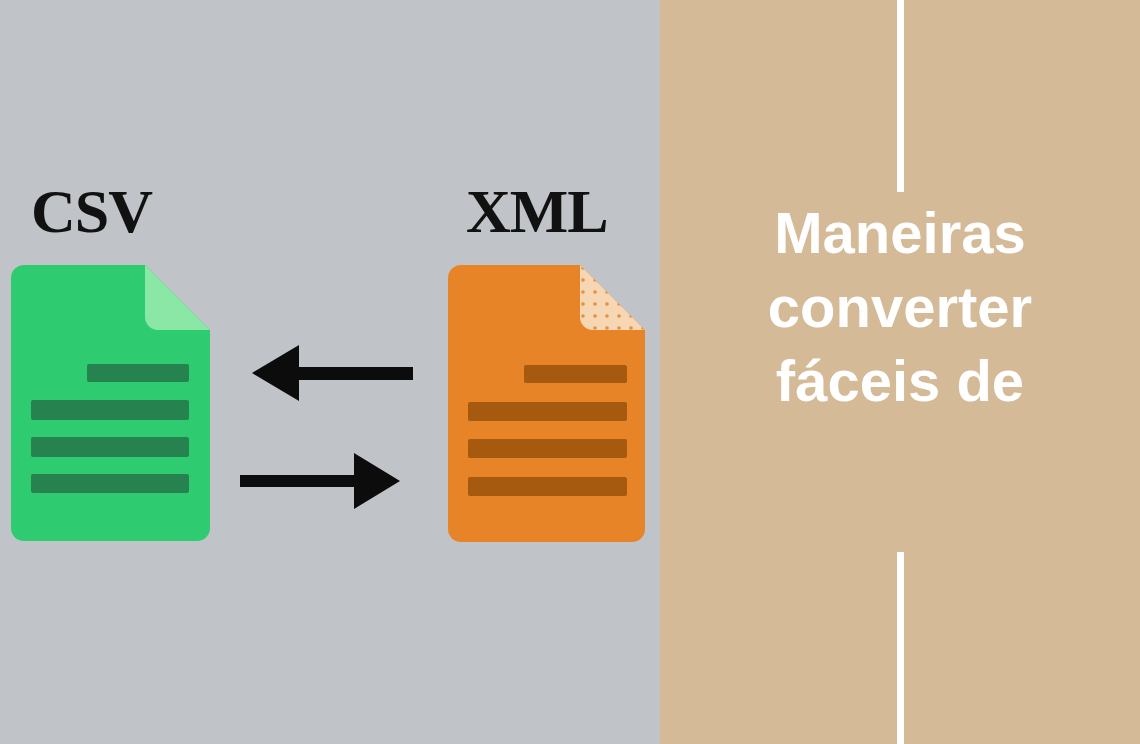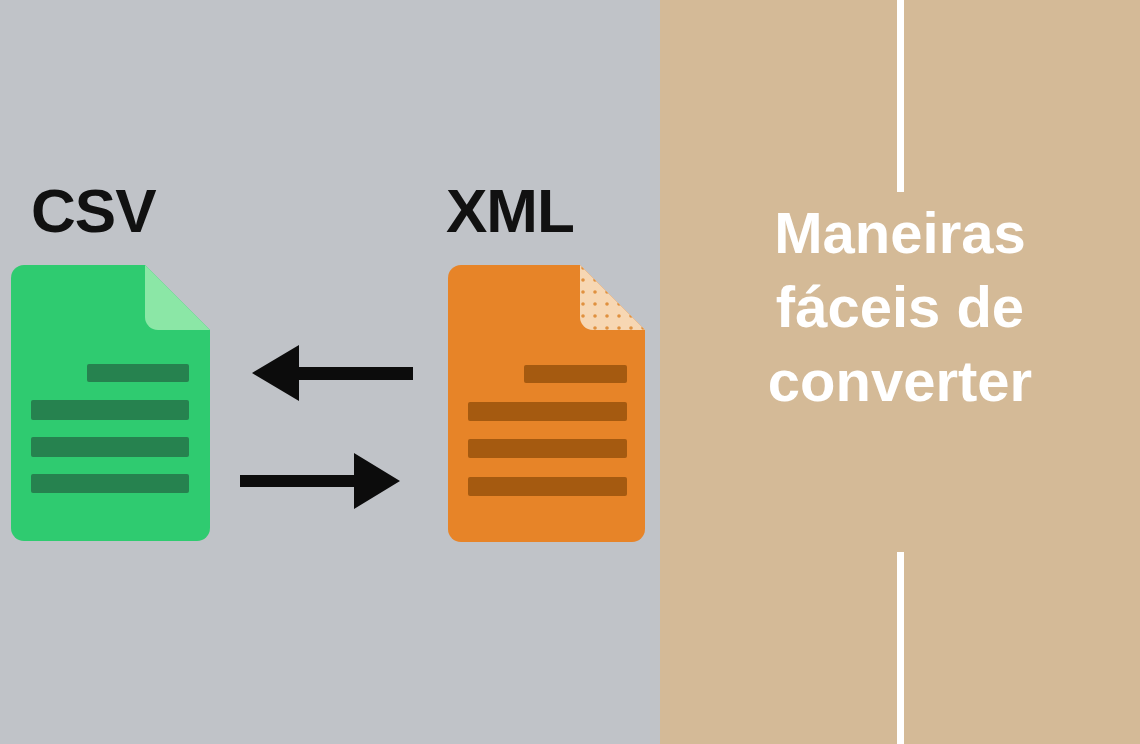--- a/index.html
+++ b/index.html
@@ -3,32 +3,32 @@
 <meta charset="utf-8">
 <style>
   html,body{margin:0;padding:0;}
   .canvas{
     position:relative;
     width:1140px;height:744px;
     overflow:hidden;
     font-family:"Liberation Sans", sans-serif;
   }
   .panel{position:absolute;top:0;height:744px;}
-  .left-panel{left:0;width:660px;}
+  .left-panel{left:0;width:660px;font-family:Liberation Serif, serif;}
   .right-panel{left:660px;width:480px;}
   .file-label{
     position:absolute;
     font-size:62px;
     font-weight:800;
     letter-spacing:-1px;
     line-height:62px;
     color:#111;
   }
   .csv-label{left:31px;top:180px;}
-  .xml-label{left:446px;top:180px;}
+  .xml-label{left:466px;top:180px;}
   .doc-icon{position:absolute;}
   .csv-doc{left:11px;top:265px;}
   .xml-doc{left:448px;top:265px;}
   .arrows{position:absolute;left:230px;top:330px;}
   .divider{position:absolute;left:237px;width:7px;}
   .divider-top{top:0;height:192px;}
   .divider-bottom{top:552px;height:192px;}
   .title{
     position:absolute;
     left:0;top:196px;
@@ -86,22 +86,22 @@
   </div>
 
   <div class="panel right-panel" style="background: rgb(212, 186, 151);">
 
     <svg class="divider divider-top" width="7" height="192" viewBox="0 0 7 192">
       <rect x="0" y="0" width="7" height="192" fill="#ffffff"></rect>
     </svg>
 
     <div class="title" style="color: rgb(255, 255, 255);">
       <div>Maneiras</div>
+      <div>converter</div>
       <div>fáceis de</div>
-      <div>converter</div>
     </div>
 
     <svg class="divider divider-bottom" width="7" height="192" viewBox="0 0 7 192">
       <rect x="0" y="0" width="7" height="192" fill="#ffffff"></rect>
     </svg>
   </div>
 
 </div>
 
 </body></html>

